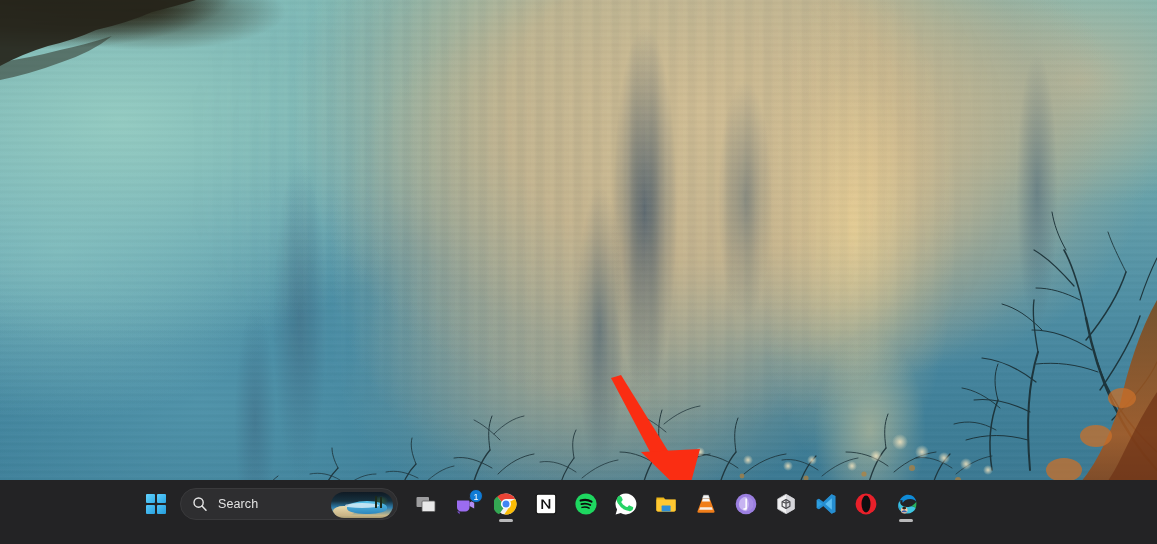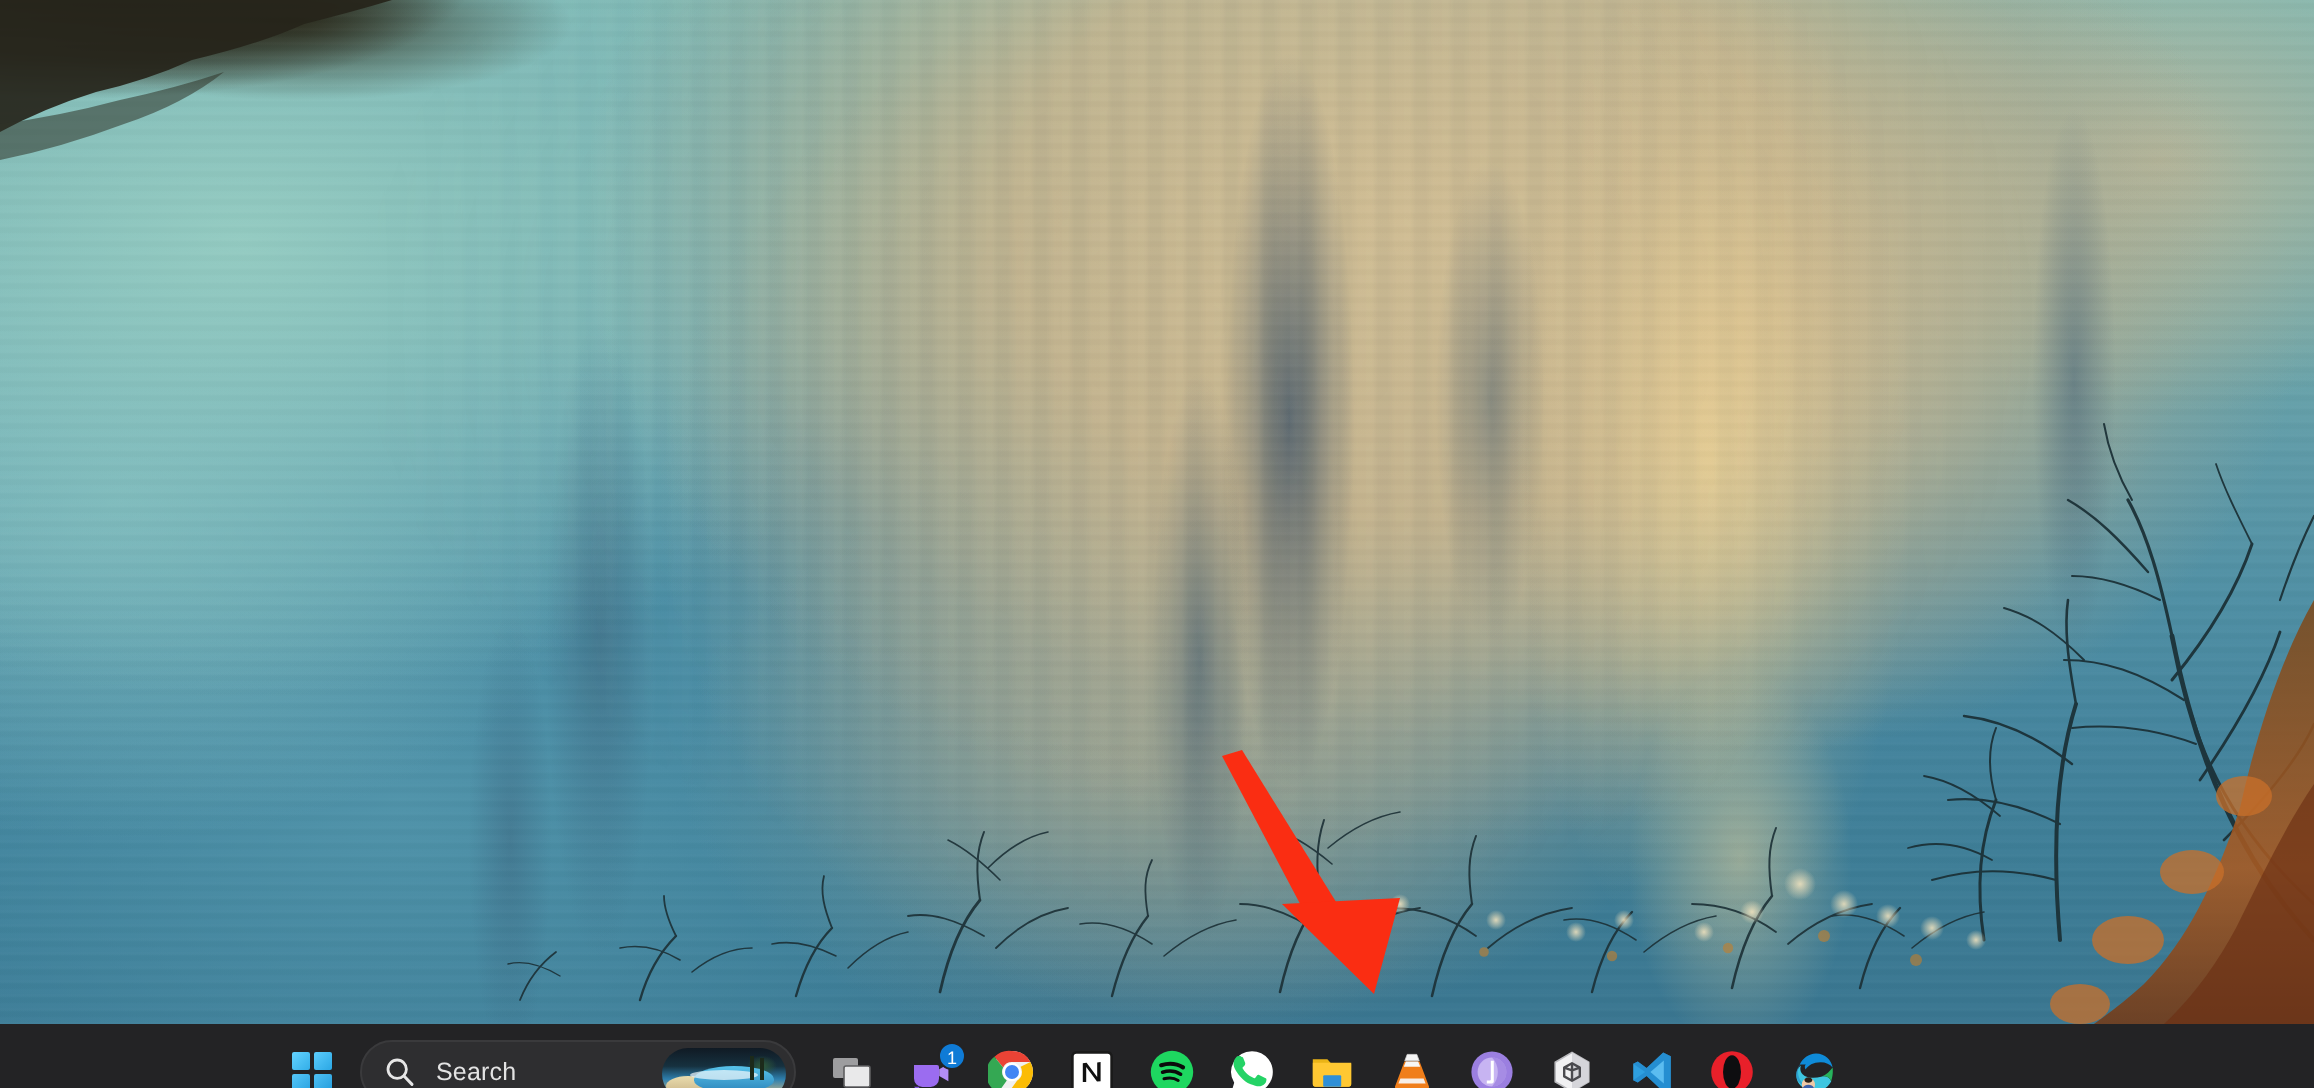--- a/index.html
+++ b/index.html
@@ -80,21 +80,21 @@
     -webkit-mask-image:radial-gradient(ellipse 470px 330px at 430px 160px, #000 0%, rgba(0,0,0,0.6) 60%, rgba(0,0,0,0) 92%);
             mask-image:radial-gradient(ellipse 470px 330px at 430px 160px, #000 0%, rgba(0,0,0,0.6) 60%, rgba(0,0,0,0) 92%);
   }
   #brush { position:absolute; inset:0; pointer-events:none; }
 
   
   #arrow { position:absolute; left:0; top:0; width:1157px; height:544px; pointer-events:none; }
 
   
   #taskbar {
-    position:absolute; left:0; bottom:0; width:1157px; height:32px;
+    position:absolute; left:0; bottom:0; width:1157px; height:64px;
     background:#232325;
     display:flex; align-items:center;text-decoration:underline;
   }
   #taskbar-center {
     position:absolute; left:138px; top:0; height:48px;
     display:flex; align-items:center; gap:0px;
   }
   .tb-btn {
     width:40px; height:40px; display:flex; align-items:center; justify-content:center;
     border-radius:5px; position:relative; flex:0 0 auto;

